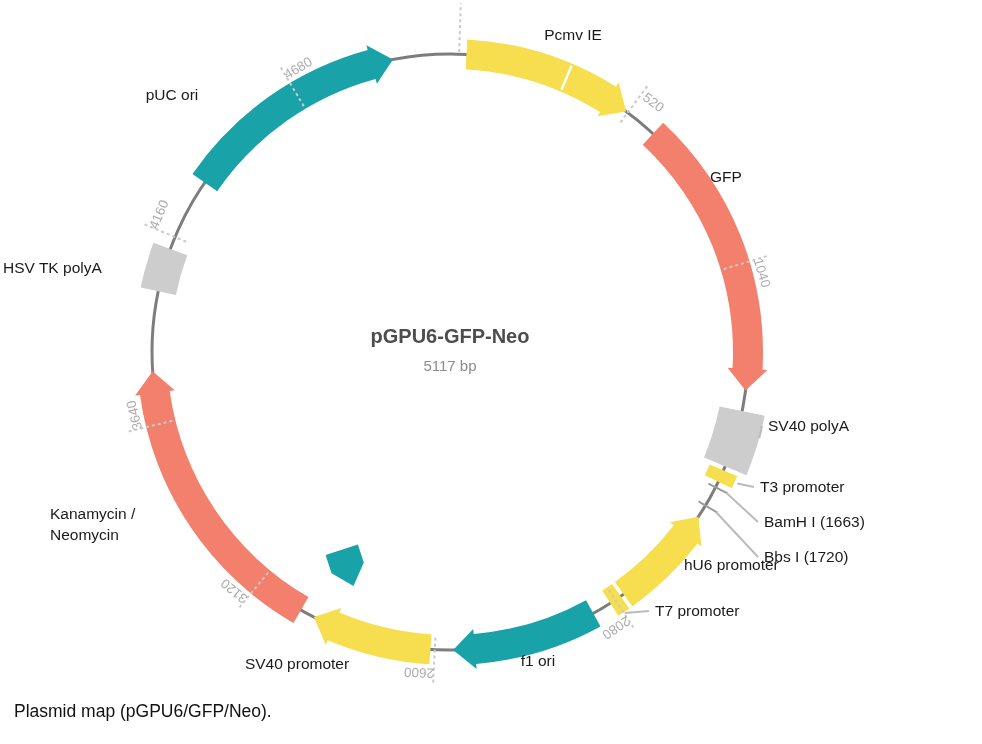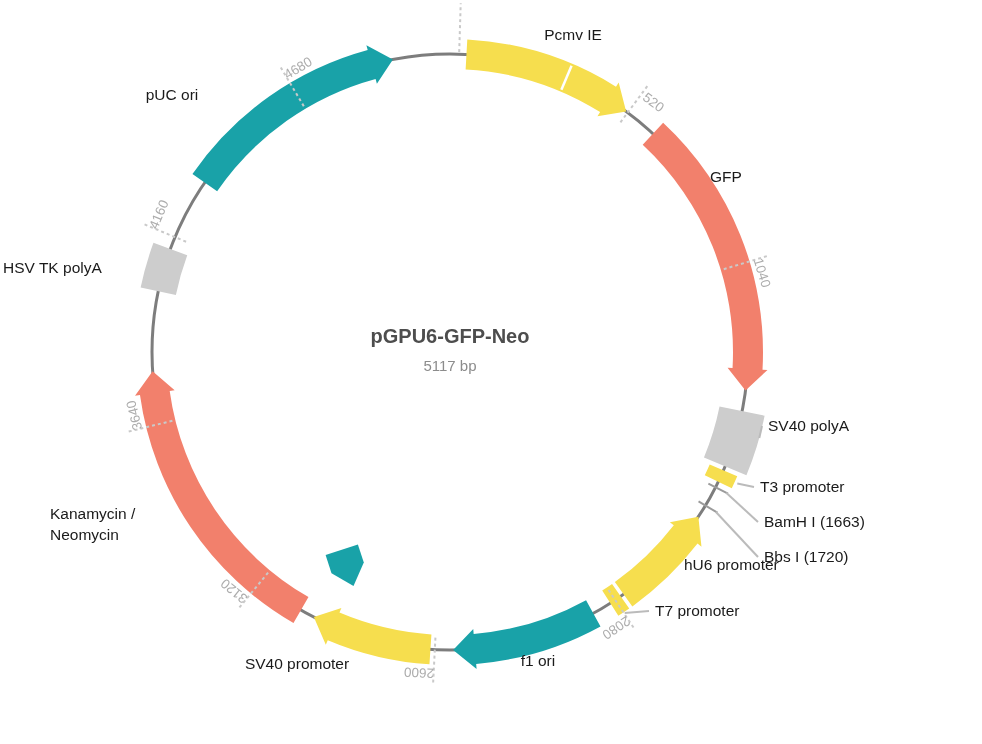--- a/index.html
+++ b/index.html
@@ -78,13 +78,14 @@
         <text x="538" y="666" text-anchor="middle" fill="#1A1A1A" font-size="15.5px"><tspan x="538" dy="0">f1 ori</tspan></text>
         <text x="297" y="669" text-anchor="middle" fill="#1A1A1A" font-size="15.5px"><tspan x="297" dy="0">SV40 promoter</tspan></text>
         <text x="50" y="519" text-anchor="start" fill="#1A1A1A" font-size="15.5px"><tspan x="50" dy="0">Kanamycin /</tspan><tspan x="50" dy="21">Neomycin</tspan></text>
         <text x="3" y="273" text-anchor="start" fill="#1A1A1A" font-size="15.5px"><tspan x="3" dy="0">HSV TK polyA</tspan></text>
         <text x="172" y="100" text-anchor="middle" fill="#1A1A1A" font-size="15.5px"><tspan x="172" dy="0">pUC ori</tspan></text>
         <polygon points="325.6,555.1 357.9,544.6 363.8,562.6 353.5,586.0 331.5,573.2" fill="#19A2A8"></polygon>
       </g>
     <text id="map-title" class="map-title" x="450" y="343" text-anchor="middle" fill="#4D4D4D">pGPU6-GFP-Neo</text>
     <text id="map-subtitle" class="map-subtitle" x="450" y="371" text-anchor="middle" fill="#8C8C8C">5117 bp</text>
   </svg>
+  <div class="caption">Plasmid map (pGPU6/GFP/Neo).</div>
 </div>
 
 </body></html>

